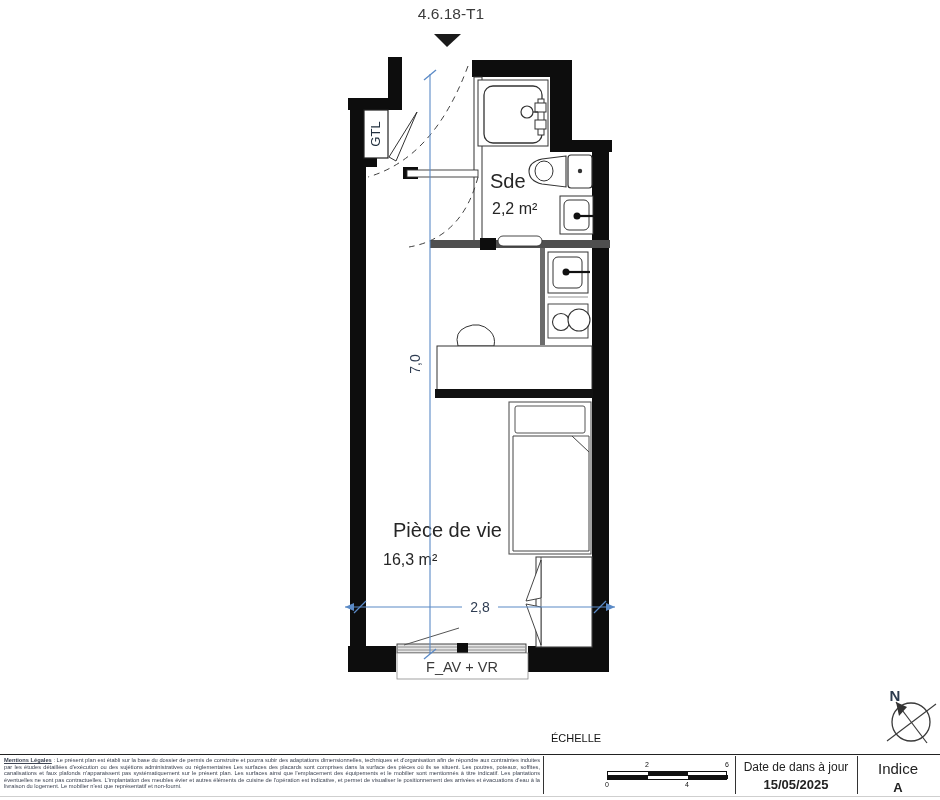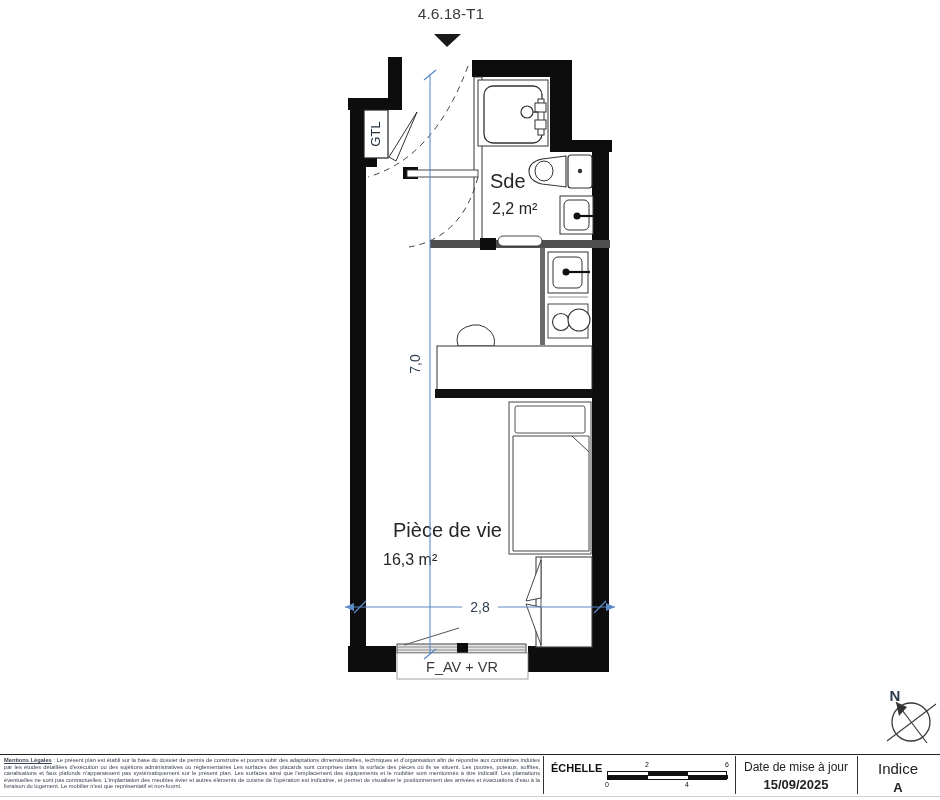--- a/index.html
+++ b/index.html
@@ -9,21 +9,21 @@
   }
   svg{font-family:"Liberation Sans", sans-serif;}
   .footer-rule{position:absolute;left:0;top:754px;width:940px;height:1px;background:#222;}
   .page-bottom-rule{position:absolute;left:0;top:796px;width:940px;height:1px;background:#cfcfcf;}
   .vdiv{position:absolute;top:756px;height:38px;width:1px;background:#333;}
   .legal{
     position:absolute;left:4px;top:757px;width:536px;
     font-size:5.7px;line-height:6.5px;color:#3c4352;text-align:justify;
   }
   .legal .lt{font-weight:bold;text-decoration:underline;}
-  .echelle{position:absolute;left:551px;top:762px;font-size:11px;font-weight:bold;color:#111;}
+  .echelle{position:absolute;left:551px;top:732px;font-size:11px;font-weight:normal;color:#111;}
   .scalebar{position:absolute;left:607px;top:771px;width:120px;height:9px;border:1px solid #111;box-sizing:border-box;}
   .scalebar .seg{position:absolute;background:#111;width:40px;height:4px;}
   .seg1{left:0;top:3px;}
   .seg2{left:40px;top:0;}
   .seg3{left:80px;top:3px;}
   .snum{position:absolute;font-size:7px;color:#111;width:12px;text-align:center;}
   .col-date{position:absolute;left:736px;top:760px;width:120px;text-align:center;color:#222;}
   .col-date .lbl{font-size:12px;}
   .col-date .val{font-size:13px;font-weight:bold;margin-top:3px;}
   .col-indice{position:absolute;left:858px;top:760px;width:80px;text-align:center;color:#222;}
@@ -188,21 +188,21 @@
     <div class="seg seg1"></div>
     <div class="seg seg2"></div>
     <div class="seg seg3"></div>
   </div>
   <div class="snum" style="left:601px;top:781px">0</div>
   <div class="snum" style="left:641px;top:761px">2</div>
   <div class="snum" style="left:681px;top:781px">4</div>
   <div class="snum" style="left:721px;top:761px">6</div>
 
   <div class="col-date">
-    <div class="lbl">Date de mise à jour</div>
-    <div class="val">15/09/2025</div>
+    <div class="lbl">Date de dans à jour</div>
+    <div class="val">15/05/2025</div>
   </div>
   <div class="col-indice">
     <div class="lbl">Indice</div>
     <div class="val">A</div>
   </div>
 
 </div>
 
 </body></html>

